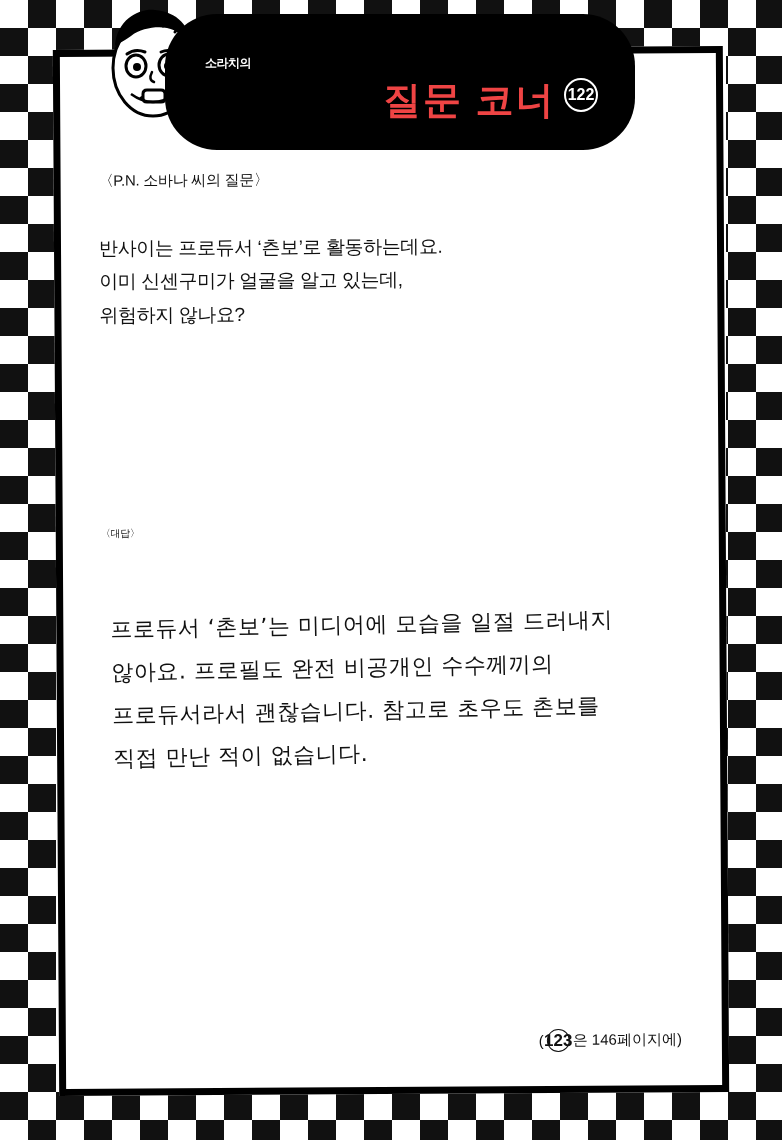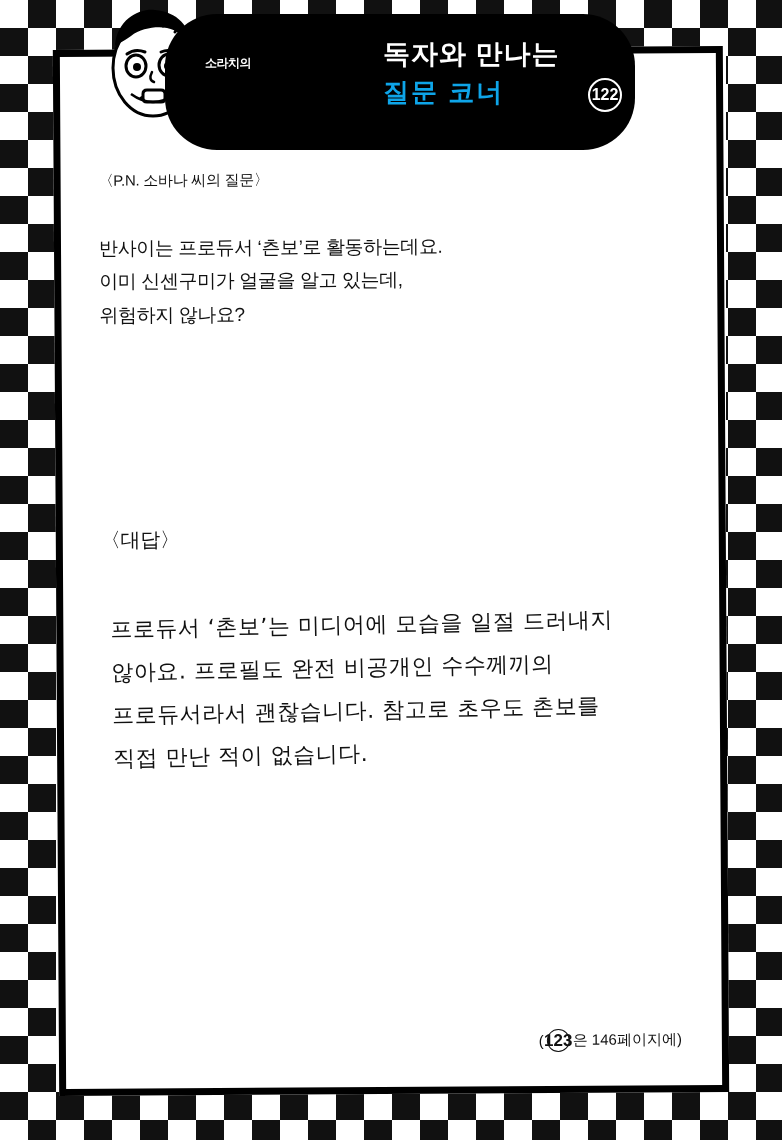--- a/index.html
+++ b/index.html
@@ -82,42 +82,41 @@
     color: #fff;
     font-size: 27px;
     font-weight: bold;
     letter-spacing: 1px;
     white-space: nowrap;
   }
   .banner-title2 {
     position: absolute;
     left: 218px;
     top: 61px;
-    color: #0ea5e9;
-    font-size: 26px;
+    color: #ef4444;
+    font-size: 38px;
     font-weight: bold;
     letter-spacing: 2px;
     white-space: nowrap;
   }
   .banner-number {
     position: absolute;
     left: 399px;
     top: 64px;
     width: 34px;
     height: 34px;
     border: 2px solid #fff;
     border-radius: 50%;
     color: #fff;
     font-size: 16px;
     font-weight: bold;
     display: flex;
     align-items: center;
     justify-content: center;
     box-sizing: border-box;
-    margin-left: 24px;
   }
 
   
   .mascot {
     position: absolute;
     left: 97px;
     top: 6px;
     width: 112px;
     height: 116px;
   }
@@ -144,21 +143,21 @@
     width: 580px;
     font-size: 19px;
     line-height: 1.75;
     color: #111;
     letter-spacing: -0.4px;
   }
   .a-label {
     position: absolute;
     left: 38px;
     top: 470px;
-    font-size: 20px;
+    font-size: 10px;
     color: #111;
     letter-spacing: -0.3px;
   }
   .a-body {
     position: absolute;
     left: 48px;
     top: 548px;
     width: 600px;
     font-size: 22px;
     line-height: 1.95;
@@ -222,21 +221,20 @@
       <span>(</span>
       <span class="footer-circle">123</span>
       <span>은 146페이지에)</span>
     </div>
   </div>
 </div>
 
 <div class="banner">
   <div class="banner-inner">
     <div class="banner-pretitle">소라치의</div>
-    <div class="banner-title1">독자와 만나는</div>
     <div class="banner-title2">질문 코너</div>
     <div class="banner-number">122</div>
   </div>
 </div>
 
 <div class="mascot">
   <svg viewBox="0 0 112 116" width="112" height="116" xmlns="http://www.w3.org/2000/svg">
 
     <ellipse cx="56" cy="62" rx="40" ry="48" fill="#ffffff" stroke="#000" stroke-width="3"></ellipse>
 

